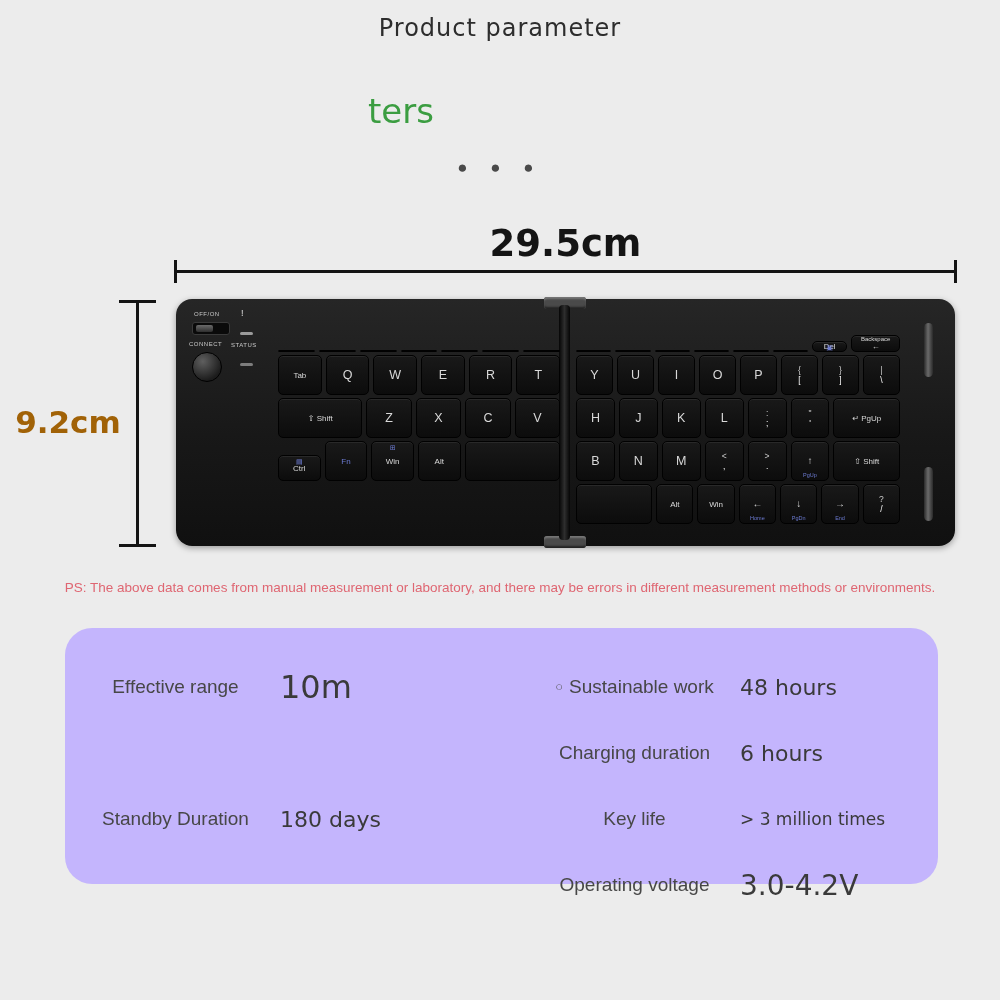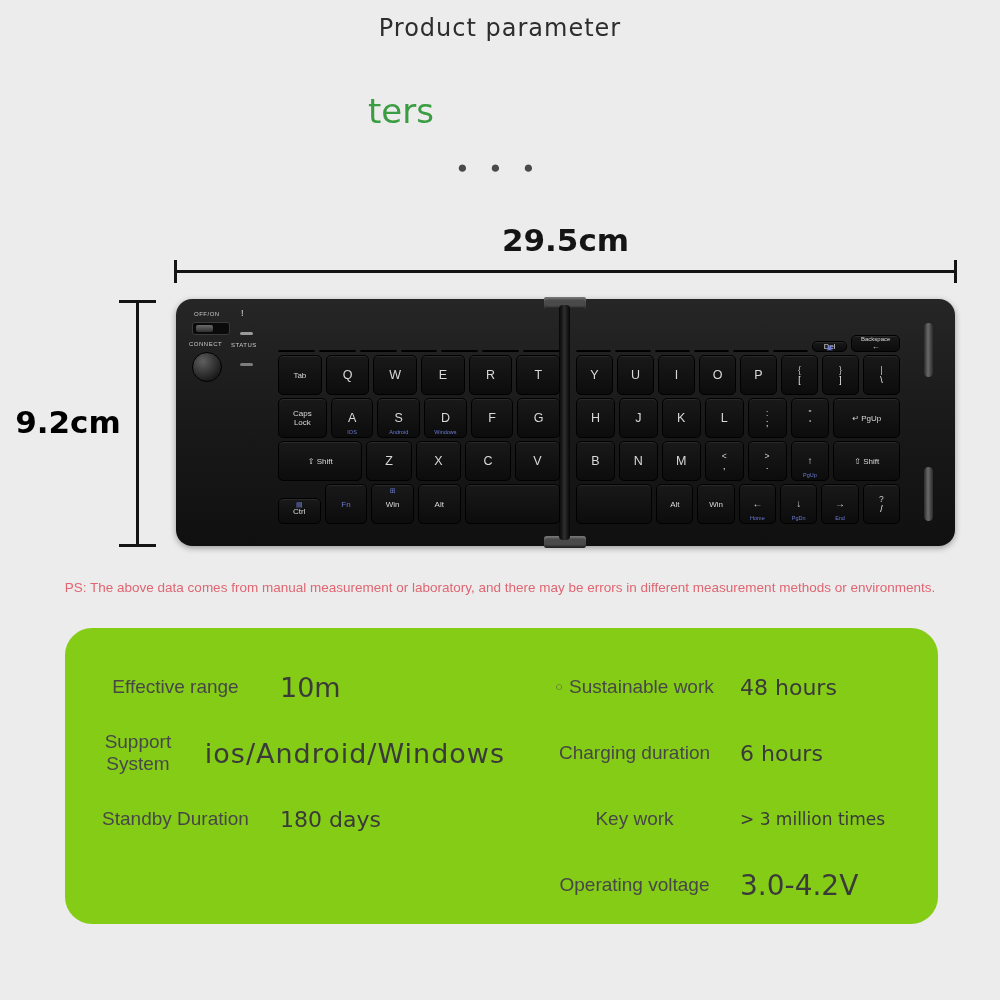--- a/index.html
+++ b/index.html
@@ -12,26 +12,26 @@
   .subtitle { position:absolute; top:56px; left:368px; width:280px;
               font-family:"DejaVu Sans", sans-serif; font-size:34px; line-height:37px; color:#3b9d41; }
   .dots { position:absolute; top:158px; left:0; width:100%; text-align:center;
           font-size:17px; letter-spacing:9px; color:#4a4a4a; }
 
   
   .dim-h { position:absolute; left:174px; top:270px; width:783px; height:3px; background:#141414; }
   .dim-h .tick { position:absolute; top:-10px; width:3px; height:23px; background:#141414; }
   .dim-h .tick.l { left:0; } .dim-h .tick.r { right:0; }
   .dim-h-label { position:absolute; left:174px; top:222px; width:783px; text-align:center;
-                 font-family:"DejaVu Sans", sans-serif; font-weight:bold; font-size:31px; color:#141414; }
+                 font-family:"DejaVu Sans", sans-serif; font-weight:bold; font-size:37px; color:#141414; }
   .dim-v { position:absolute; left:136px; top:300px; width:3px; height:247px; background:#141414; }
   .dim-v .tick { position:absolute; left:-17px; width:37px; height:3px; background:#141414; }
   .dim-v .tick.t { top:0; } .dim-v .tick.b { bottom:0; }
   .dim-v-label { position:absolute; left:12px; top:404px; width:112px; text-align:center;
-                 font-family:"DejaVu Sans", sans-serif; font-weight:bold; font-size:31px; color:#000000; }
+                 font-family:"DejaVu Sans", sans-serif; font-weight:bold; font-size:31px; color:#a16207; }
 
   
   .kb { position:absolute; left:176px; top:299px; width:779px; height:247px;
         background:linear-gradient(180deg,#262626,#181818 55%,#101010); border-radius:16px;
         box-shadow:0 2px 6px rgba(0,0,0,.35); }
   .kb .seam { position:absolute; left:383px; top:6px; width:11px; height:235px;
               background:linear-gradient(90deg,#050505,#2e2e2e 50%,#050505); border-radius:4px; }
   .kb .hinge { position:absolute; left:368px; width:42px; height:12px; background:#4a4a4a;
                border-radius:3px; box-shadow:inset 0 2px 2px #777, inset 0 -2px 2px #222; }
   .kb .hinge.top { top:-2px; } .kb .hinge.bot { bottom:-2px; }
@@ -78,32 +78,32 @@
   .key.wrap .m { white-space:normal; width:32px; text-align:center; }
   .key.bks .m { font-size:6px; line-height:7px; }
   .key.bks .s2 { font-size:8px; line-height:8px; }
   .key.arrow .m { font-size:10px; }
 
   
   .note { position:absolute; left:0; top:580px; width:100%; text-align:center;
           font-size:13.5px; color:#df6672; }
 
   
-  .card { position:absolute; left:65px; top:628px; width:873px; height:296px;
-          background:#84cc16; border-radius:27px; padding-top:26px; }
+  .card { position:absolute; left:65px; top:628px; width:873px; height:256px;
+          background:#c4b5fd; border-radius:27px; padding-top:26px; }
   .spec-row { position:relative; height:66px; display:flex; align-items:center; }
   .cell-left { display:flex; align-items:center; padding-left:18px; width:440px; }
   .cell-left .lab { width:185px; text-align:center; }
   .cell-left .val { margin-left:12px; }
   .cell-right { position:absolute; left:472px; display:flex; align-items:center; width:400px; }
   .cell-right .lab { width:195px; text-align:center; }
   .cell-right .val { margin-left:8px; }
   .lab { font-size:19px; color:#474747; }
   .val { font-family:"DejaVu Sans", sans-serif; color:#3a3a3a; white-space:nowrap; }
-  .r0 .cell-left .val { font-size:27px; }  .r0 .cell-right .val { font-size:22px; }
+  .r0 .cell-left .val { font-size:32px; }  .r0 .cell-right .val { font-size:22px; }
   .r1 .cell-left .val { font-size:27px; letter-spacing:1px; } .r1 .cell-right .val { font-size:22px; }
   .r2 .cell-left .val { font-size:22px; }  .r2 .cell-right .val { font-size:17px; }
   .r3 .cell-left .val { font-size:30px; }  .r3 .cell-right .val { font-size:28px; }
   .circ { display:inline-block; font-size:13px; color:#555; margin-right:6px; vertical-align:2px; }
 </style>
 </head>
 <body>
 
 <div class="title">Product parameter</div>
 <div class="subtitle"><br>
@@ -195,43 +195,20 @@
         <div class="key" style="flex-grow: 1; flex-basis: 0px;">
           <span class="m">E</span>
         </div>
         <div class="key" style="flex-grow: 1; flex-basis: 0px;">
           <span class="m">R</span>
         </div>
         <div class="key" style="flex-grow: 1; flex-basis: 0px;">
           <span class="m">T</span>
         </div>
       </div>
-      <div class="krow r2">
-        <div class="key wrap" style="flex-grow: 1.15; flex-basis: 0px;">
-          <span class="m sm">Caps Lock</span>
-        </div>
-        <div class="key" style="flex-grow: 1; flex-basis: 0px;">
-          <span class="m">A</span>
-          <span class="sub">IOS</span>
-        </div>
-        <div class="key" style="flex-grow: 1; flex-basis: 0px;">
-          <span class="m">S</span>
-          <span class="sub">Android</span>
-        </div>
-        <div class="key" style="flex-grow: 1; flex-basis: 0px;">
-          <span class="m">D</span>
-          <span class="sub">Windows</span>
-        </div>
-        <div class="key" style="flex-grow: 1; flex-basis: 0px;">
-          <span class="m">F</span>
-        </div>
-        <div class="key" style="flex-grow: 1; flex-basis: 0px;">
-          <span class="m">G</span>
-        </div>
-      </div>
       <div class="krow r3">
         <div class="key" style="flex-grow: 1.9; flex-basis: 0px;">
           <span class="m sm">⇧ Shift</span>
         </div>
         <div class="key" style="flex-grow: 1; flex-basis: 0px;">
           <span class="m">Z</span>
         </div>
         <div class="key" style="flex-grow: 1; flex-basis: 0px;">
           <span class="m">X</span>
         </div>
@@ -423,36 +400,32 @@
       <div class="cell-left">
         <div class="lab">Effective range</div>
         <div class="val">10m</div>
       </div>
       <div class="cell-right">
         <div class="lab"><span class="circ">○</span>Sustainable work</div>
         <div class="val">48 hours</div>
       </div>
     </div>
     <div class="spec-row r1">
-      <div class="cell-left">
-        <div class="lab">Support System</div>
-        <div class="val">ios/Android/Windows</div>
-      </div>
       <div class="cell-right">
         <div class="lab">Charging duration</div>
         <div class="val">6 hours</div>
       </div>
     </div>
     <div class="spec-row r2">
       <div class="cell-left">
         <div class="lab">Standby Duration</div>
         <div class="val">180 days</div>
       </div>
       <div class="cell-right">
-        <div class="lab">Key work</div>
+        <div class="lab">Key life</div>
         <div class="val">&gt; 3 million times</div>
       </div>
     </div>
     <div class="spec-row r3">
       <div class="cell-right">
         <div class="lab">Operating voltage</div>
         <div class="val">3.0-4.2V</div>
       </div>
     </div>
   </div>

